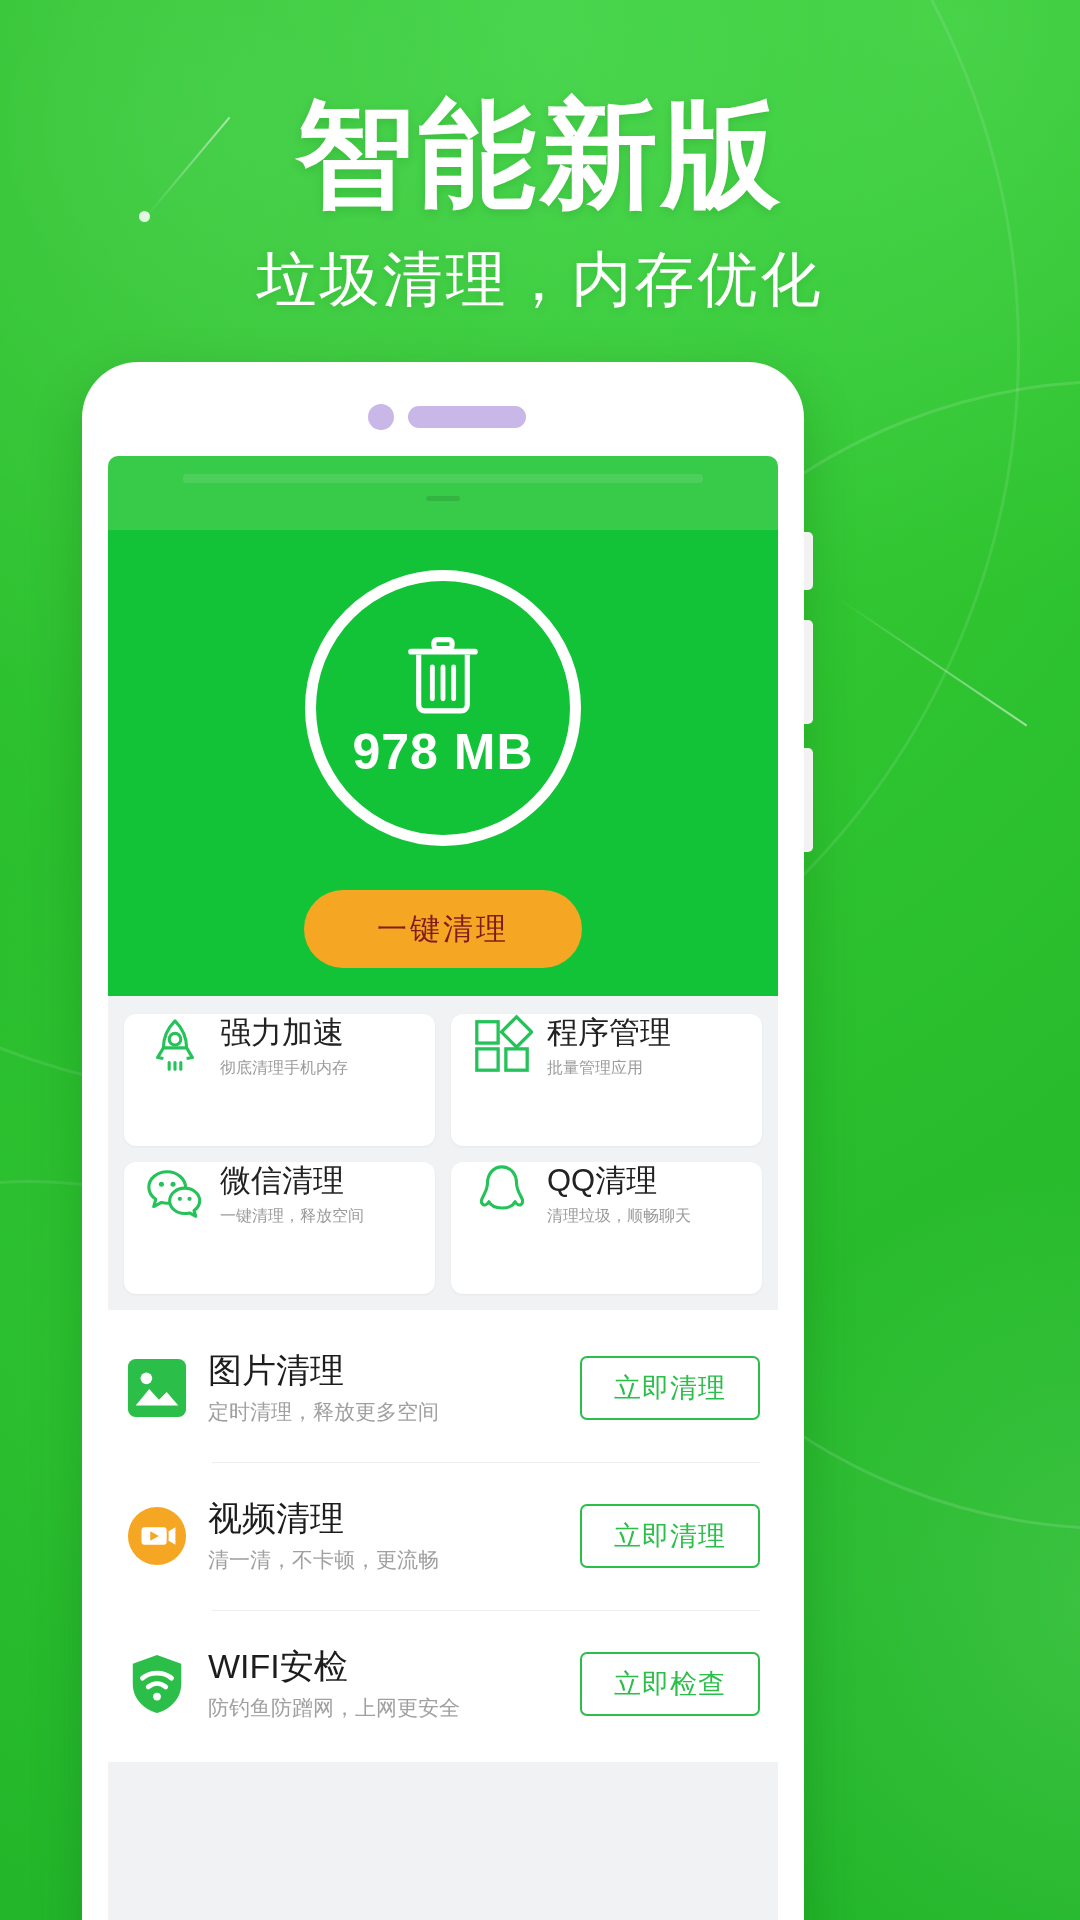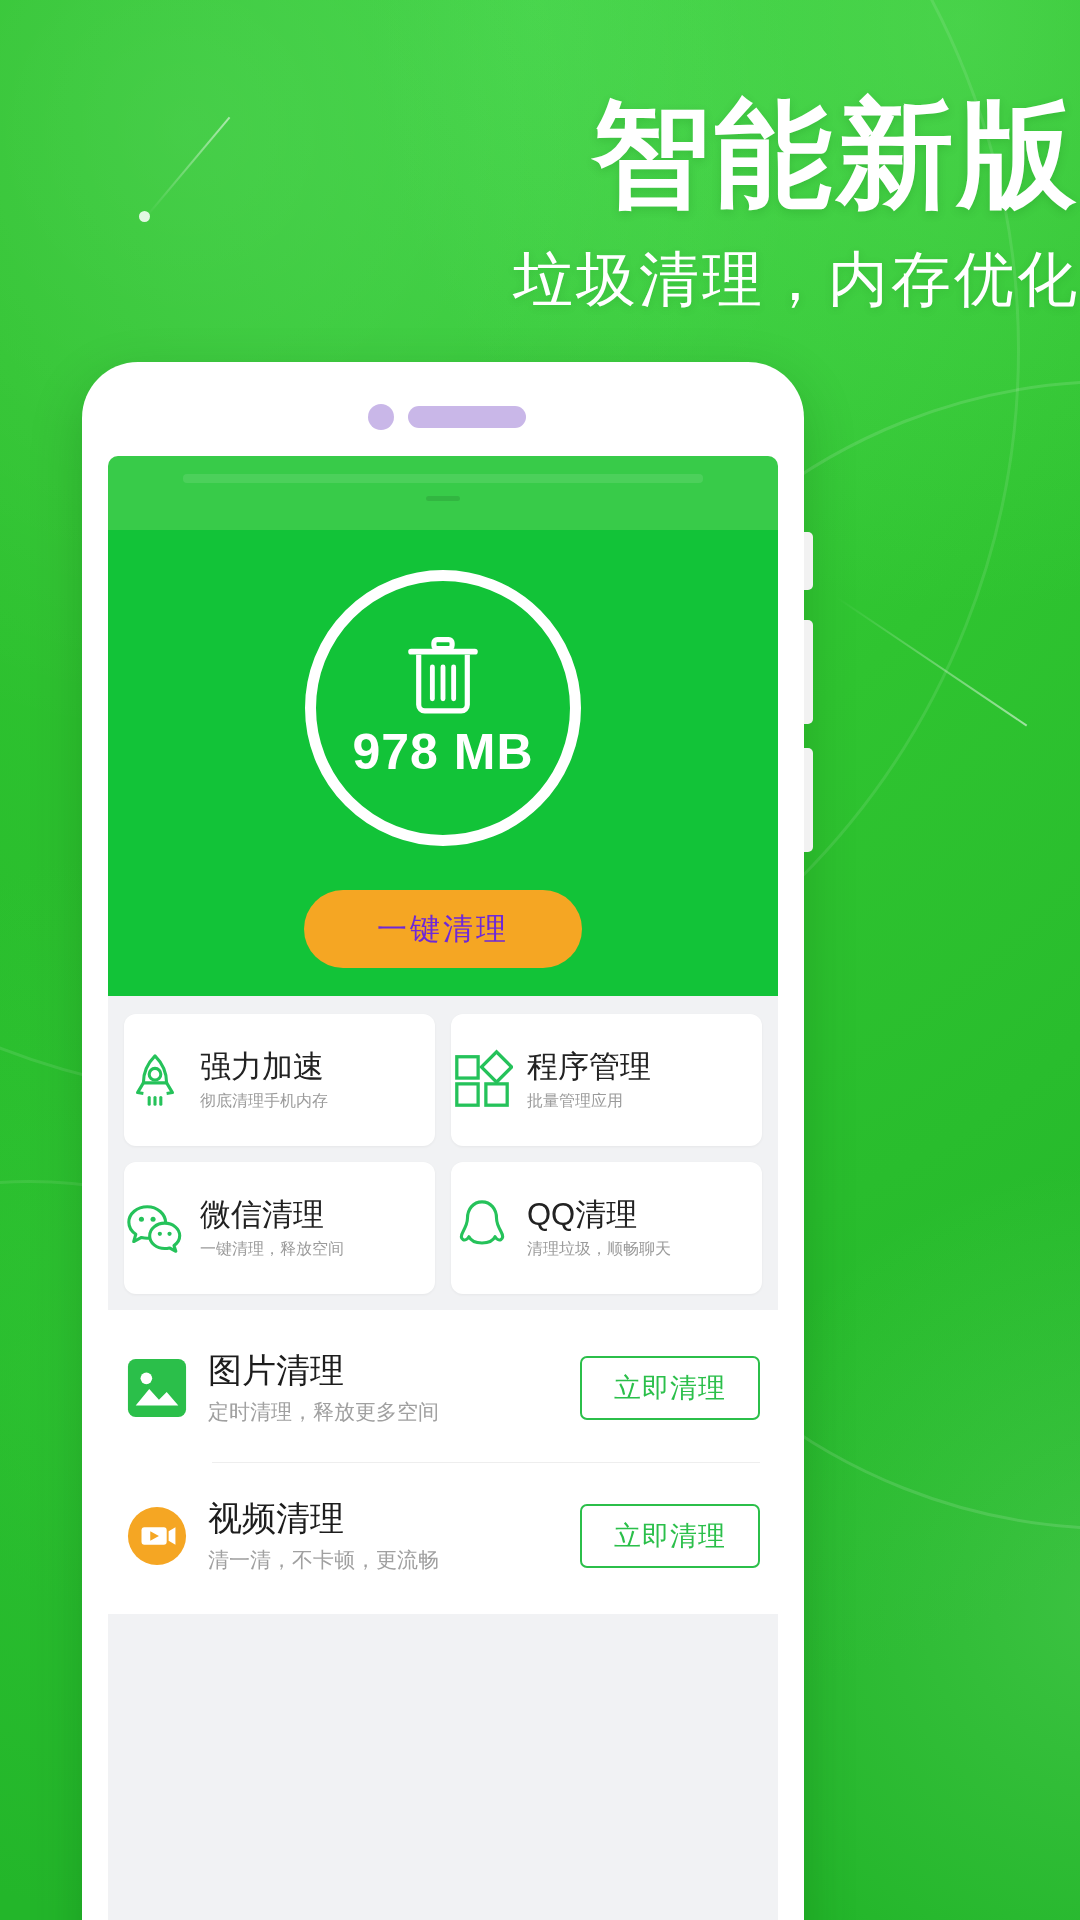--- a/index.html
+++ b/index.html
@@ -44,21 +44,21 @@
     transform-origin:left center;
   }
   .dot {
     position:absolute; width:11px; height:11px; border-radius:50%;
     background:#ffffff; opacity:.85;
   }
 
   
   #headline {
     position:absolute; left:0; right:0; top:88px;
-    text-align:right; z-index:5;
+    text-align:center; z-index:5;
     color:#ffffff;
   }
   #title {
     font-size:118px; line-height:1.12; font-weight:700;
     letter-spacing:4px;
     text-shadow:0 3px 10px rgba(0,90,0,.16);
   }
   #subtitle {
     margin-top:24px;
     font-size:60px; line-height:1.2; font-weight:500;
@@ -144,37 +144,38 @@
   #trash-icon { width:74px; height:82px; }
   #clean-amount {
     margin-top:6px;
     color:#ffffff; font-size:50px; font-weight:700; letter-spacing:1px;
   }
   #clean-btn {
     display:block; margin:44px auto 0;
     width:278px; height:78px;
     background:#f5a623;
     border:none; border-radius:39px;
-    color:#6d28d9; font-size:30px; font-weight:500; letter-spacing:3px;
+    color:#7f1d1d; font-size:30px; font-weight:500; letter-spacing:3px;
     font-family:inherit;
     cursor:pointer;
     text-align:center;
   }
 
   
   #grid {
     background:#f1f2f4;
     padding:18px 16px 16px;
     display:grid; grid-template-columns:1fr 1fr;
     gap:16px;
   }
   .card {
     background:#ffffff; border-radius:12px;
     height:132px;
-    display:flex; align-items:center;
+    display:flex; 
+    padding-left:20px;
     box-shadow:0 1px 3px rgba(0,0,0,.05);
     cursor:pointer;
   }
   .card-icon { width:62px; height:62px; flex:none; margin-right:14px; }
   .card-txt { min-width:0; }
   .card-title { font-size:31px; color:#222222; line-height:1.25; white-space:nowrap; }
   .card-sub { font-size:16px; color:#9b9b9b; margin-top:5px; white-space:nowrap; }
 
   
   #list { background:#ffffff; padding:4px 18px; }
@@ -340,16 +341,29 @@
           <path d="M44 27l7-4v18l-7-4z" fill="#ffffff"></path>
           <path d="M25 27l9 5-9 5z" fill="#f5a623"></path>
         </svg>
         <div class="row-txt">
           <div class="row-title">视频清理</div>
           <div class="row-sub">清一清，不卡顿，更流畅</div>
         </div>
         <button class="row-btn">立即清理</button>
       </div>
 
+      <div class="row">
+        <svg class="row-icon" viewBox="0 0 64 64">
+          <path d="M32 2L7 11v21c0 15 11 26 25 30 14-4 25-15 25-30V11L32 2z" fill="#2bbf4a"></path>
+          <path d="M17 26c8-7 22-7 30 0" stroke="#ffffff" stroke-width="5" fill="none" stroke-linecap="round"></path>
+          <path d="M23 35c5.5-4.6 12.5-4.6 18 0" stroke="#ffffff" stroke-width="5" fill="none" stroke-linecap="round"></path>
+          <circle cx="32" cy="45" r="4" fill="#ffffff"></circle>
+        </svg>
+        <div class="row-txt">
+          <div class="row-title">WIFI安检</div>
+          <div class="row-sub">防钓鱼防蹭网，上网更安全</div>
+        </div>
+        <button class="row-btn">立即检查</button>
+      </div>
 
     </div>
   </div>
 </div>
 
 </body></html>

